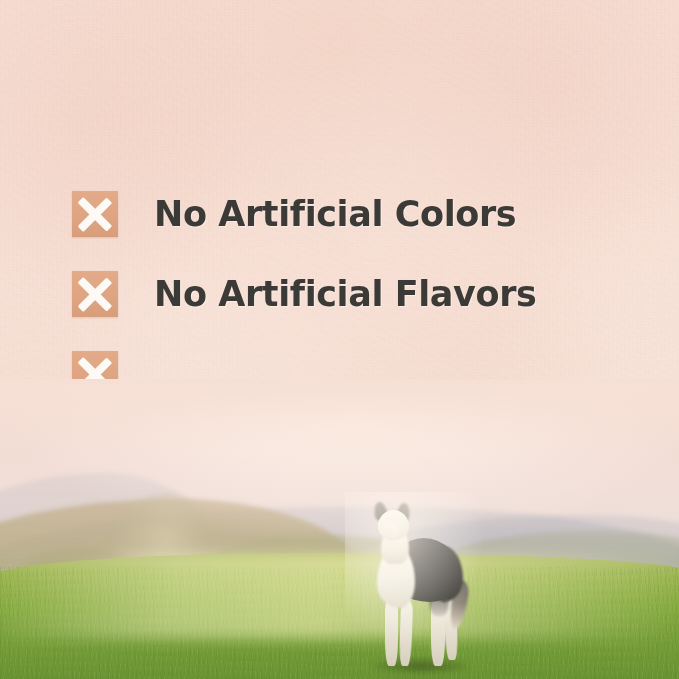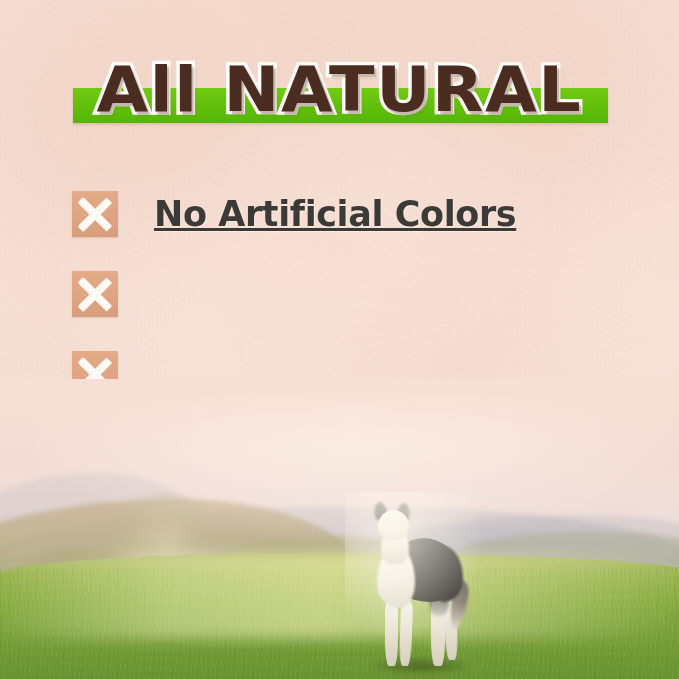--- a/index.html
+++ b/index.html
@@ -133,21 +133,20 @@
   .claim-label {
     margin-left: 36px;
     font-family: "DejaVu Sans", sans-serif;
     font-weight: 700;
     font-size: 35px;
     line-height: 1;
     letter-spacing: -0.4px;
     color: #3c3a37;
     text-shadow: 1px 1px 0 rgba(255,255,255,.45);
     white-space: nowrap;
-    text-decoration: underline;
   }
 
   
   .photo {
     position: absolute;
     left: 0;
     right: 0;
     bottom: 0;
     height: 300px;
     overflow: hidden;
@@ -424,34 +423,31 @@
   }
 </style>
 </head>
 <body>
 
 <div id="banner">
 
   <div class="bg-paper"></div>
   <div class="bg-mottle"></div>
 
-  <div class="headline-wrap">
-    <div class="headline-bar"></div>
-    <div class="headline-text">All NATURAL</div>
-  </div>
 
   <div class="claims">
 
     <div class="claim-row">
       <span class="claim-icon"></span>
       <span class="claim-label">No Artificial Colors</span>
     </div>
 
     <div class="claim-row">
       <span class="claim-icon"></span>
+      <span class="claim-label">No Artificial Flavors</span>
     </div>
 
     <div class="claim-row">
       <span class="claim-icon"></span>
     </div>
 
     <div class="claim-row">
       <span class="claim-icon"></span>
       <span class="claim-label">No Added Salt</span>
     </div>

